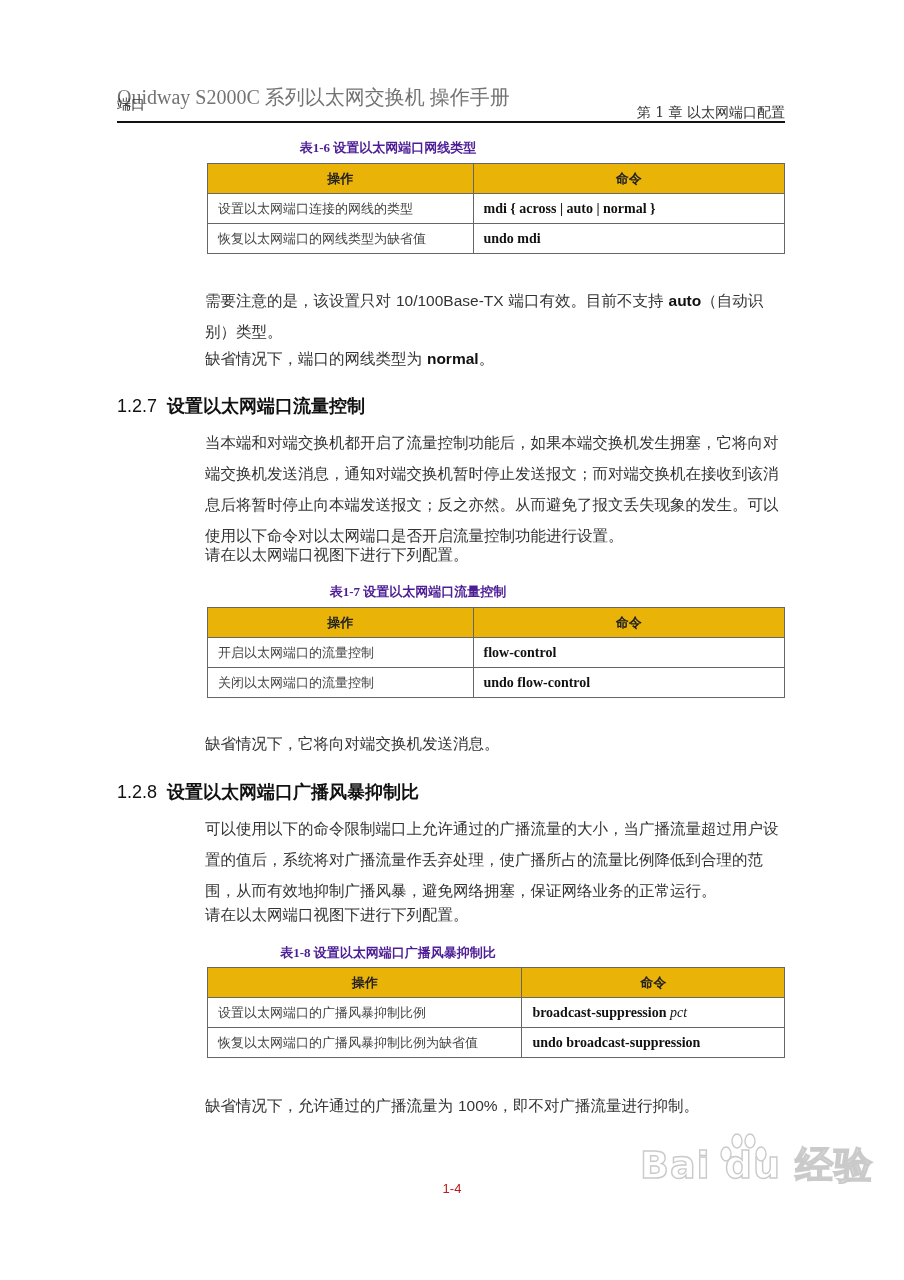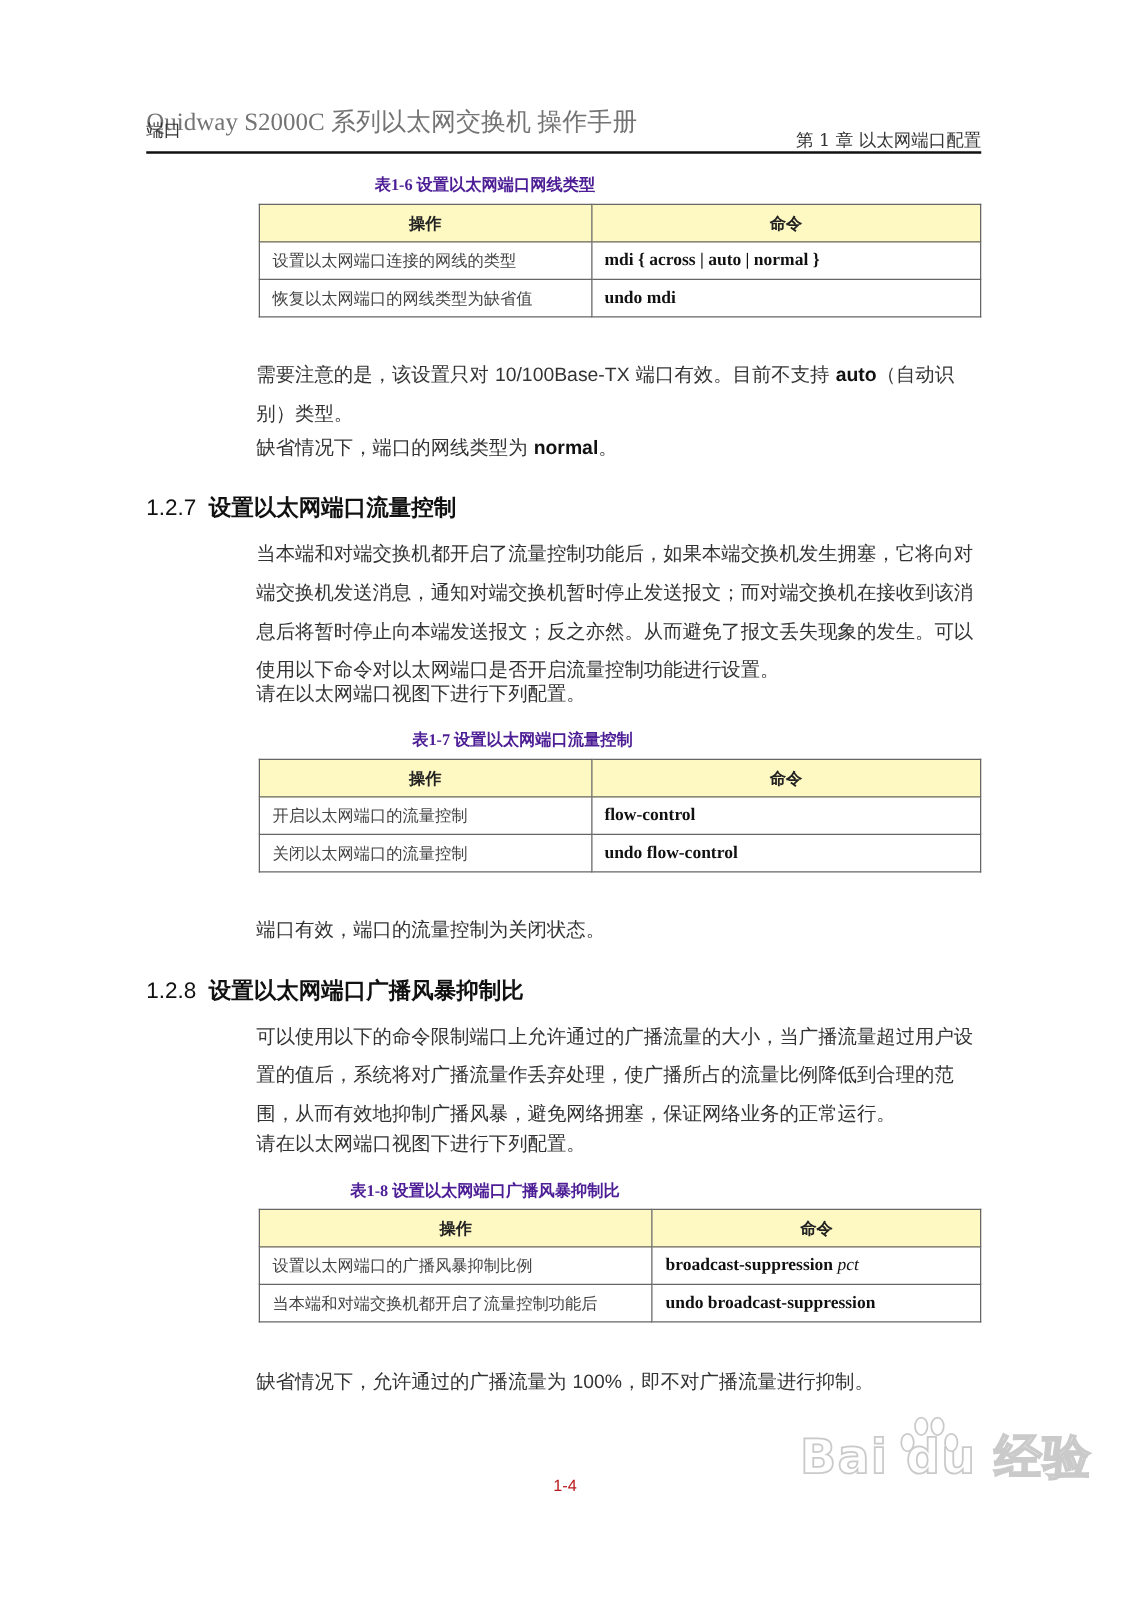--- a/index.html
+++ b/index.html
@@ -11,21 +11,21 @@
   .hdr-chapter { right: 119px; top: 104px; font-size: 14px; color: #333; }
   .hdr-rule { left: 117px; top: 121px; width: 668px; height: 2px; background: #111; }
 
   .caption { width: 776px; left: 0; text-align: center; font-size: 13px; font-weight: bold;
              font-family: Liberation Serif, serif; color: #4c1d95; }
 
   table.doc { position: absolute; left: 207px; width: 578px; border-collapse: collapse;
               border: 1.5px solid #555; }
   table.doc th, table.doc td { border: 1px solid #666; height: 30px; padding: 0 10px;
               font-size: 13px; box-sizing: border-box; }
-  table.doc th { background: #fef9c3; font-weight: bold; text-align: center;
+  table.doc th { background: #eab308; font-weight: bold; text-align: center;
               font-family: "DejaVu Sans", "Liberation Sans", sans-serif; font-size: 13px; color: #222; }
   table.doc td.op { color: #444; font-family: "DejaVu Serif", serif; font-size: 13px; }
   table.doc td.cmd { font-family: Liberation Serif, serif; font-weight: bold;
               font-size: 14px; color: #111; }
   table.doc td.cmd em { font-weight: normal; font-style: italic; }
 
   .para { left: 205px; width: 582px; font-size: 15.5px; line-height: 31px; color: #333; }
   .para b { font-family: "Liberation Sans", "DejaVu Sans", sans-serif; color: #111; }
   .para .num { font-family: "Liberation Sans", "DejaVu Sans", sans-serif; }
 
@@ -101,21 +101,21 @@
     <td class="op">开启以太网端口的流量控制</td>
     <td class="cmd">flow-control</td>
   </tr>
   <tr>
     <td class="op">关闭以太网端口的流量控制</td>
     <td class="cmd">undo flow-control</td>
   </tr>
 </tbody>
   </table>
 
-<div class="abs para" style="top:729px;">端口有效，端口的流量控制为关闭状态。</div>
+<div class="abs para" style="top:729px;">缺省情况下，它将向对端交换机发送消息。</div>
 
 <div class="abs section" style="top:780px;">
   <span class="secnum">1.2.8</span><span>设置以太网端口广播风暴抑制比</span>
 </div>
 <div class="abs para" style="top:814px;">可以使用以下的命令限制端口上允许通过的广播流量的大小，当广播流量超过用户设置的值后，系统将对广播流量作丢弃处理，使广播所占的流量比例降低到合理的范围，从而有效地抑制广播风暴，避免网络拥塞，保证网络业务的正常运行。</div>
 <div class="abs para" style="top:900px;">请在以太网端口视图下进行下列配置。</div>
 
 <div class="abs caption" style="top:944px;">表1-8  设置以太网端口广播风暴抑制比</div>
 <table class="doc" style="top:967px;">
   <colgroup>
@@ -125,21 +125,21 @@
   <tbody>
       <tr>
     <th>操作</th>
     <th>命令</th>
   </tr>
   <tr>
     <td class="op">设置以太网端口的广播风暴抑制比例</td>
     <td class="cmd"><span>broadcast-suppression </span><em>pct</em></td>
   </tr>
   <tr>
-    <td class="op">当本端和对端交换机都开启了流量控制功能后</td>
+    <td class="op">恢复以太网端口的广播风暴抑制比例为缺省值</td>
     <td class="cmd">undo broadcast-suppression</td>
   </tr>
 </tbody>
   </table>
 
 <div class="abs para" style="top:1090px;">
   <span>缺省情况下，允许通过的广播流量为 </span><span class="num">100%</span><span>，即不对广播流量进行抑制。</span>
 </div>
 
 <div class="abs pagenum">1-4</div>

